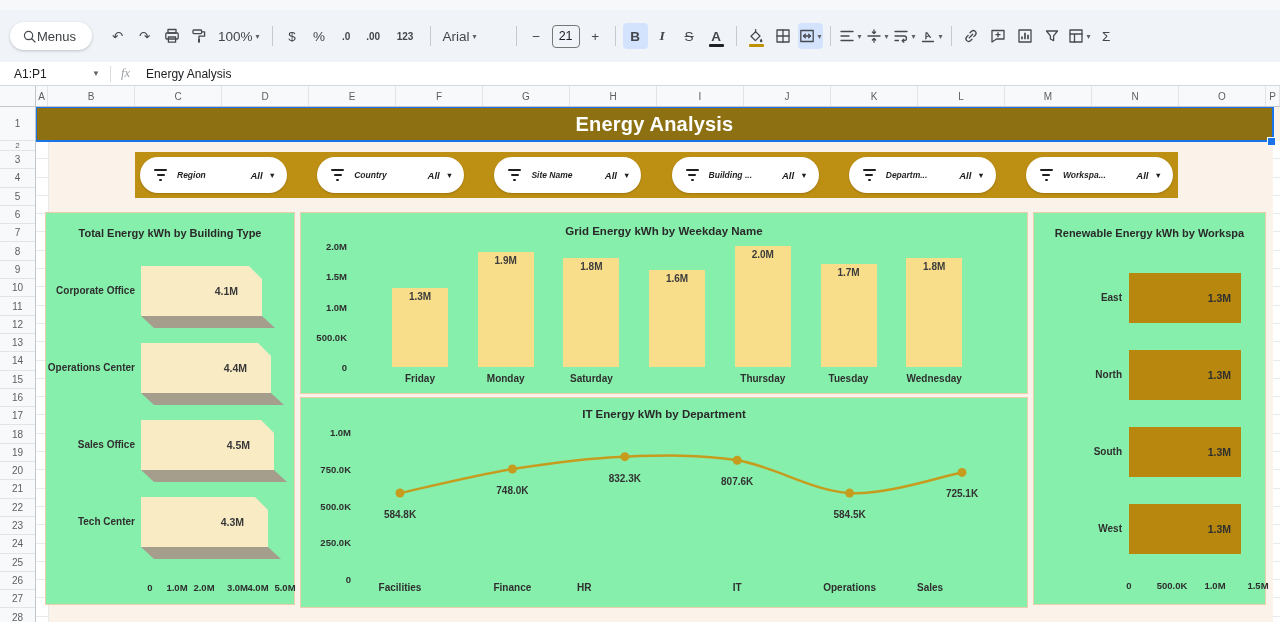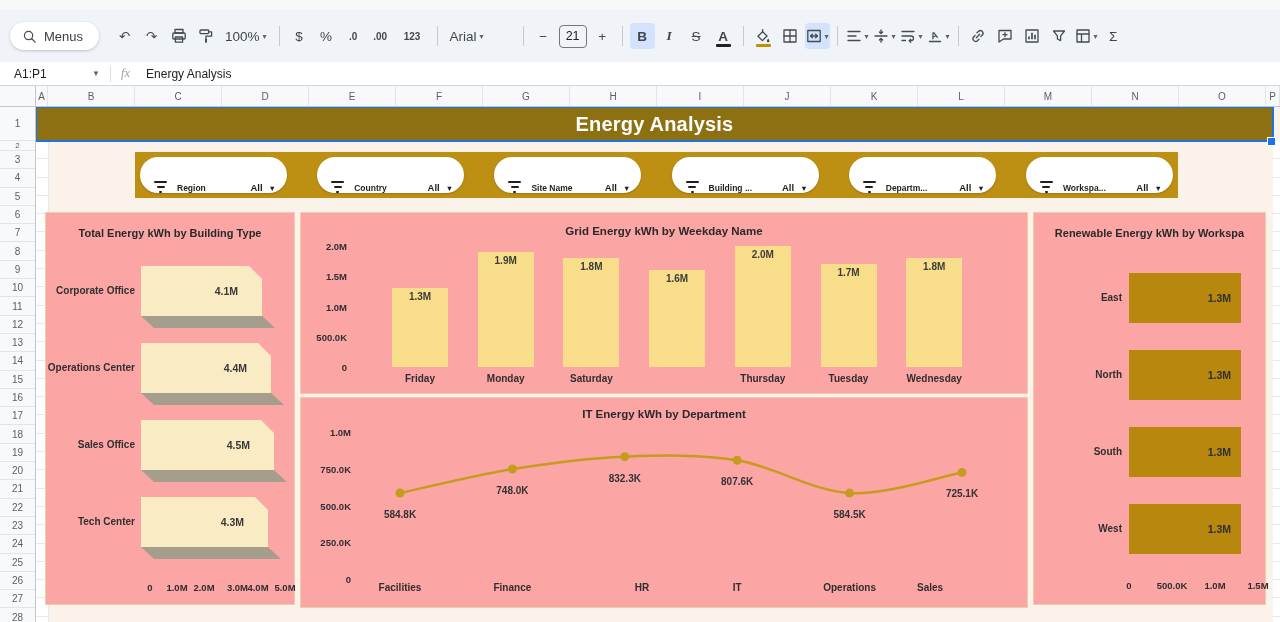--- a/index.html
+++ b/index.html
@@ -2,21 +2,21 @@
 <html><head>
 <meta charset="utf-8">
 <style>
   html,body{margin:0;padding:0;background:#fff;}
   .screen{position:relative;width:1280px;height:622px;overflow:hidden;background:#fff;
           font-family:"Liberation Sans",sans-serif;-webkit-font-smoothing:antialiased;}
   
   .topstrip{position:absolute;top:0;left:0;right:0;height:10px;background:#f7f8fa;border-bottom:1px solid #e8eaed;}
   
   .toolbar{position:absolute;top:10px;left:0;right:0;height:52px;background:#f0f4f9;display:flex;align-items:center;padding:0 10px;box-sizing:border-box;}
-  .pill{height:28px;border-radius:14px;background:#fff;box-shadow:0 1px 3px rgba(60,64,67,.28);display:flex;align-items:center;gap:7px;padding:0 16px 0 12px;margin-right:12px;font-size:13px;color:#3c4043;flex:0 0 auto;}
+  .pill{height:28px;border-radius:14px;background:#fff;box-shadow:0 1px 3px rgba(60,64,67,.28);display:flex;align-items:center;padding:0 16px 0 12px;margin-right:12px;font-size:13px;color:#3c4043;flex:0 0 auto;}
   .tbtn{min-width:25px;height:26px;border-radius:4px;display:flex;align-items:center;justify-content:center;font-size:13.5px;color:#42464b;position:relative;margin:0 1px;flex:0 0 auto;}
   .tbtn.active{background:#d3e3fd;}
   .tbtn.wide{padding:0 5px;}
   .tbtn.small span.g{font-size:10px;font-weight:bold;}
   .tbtn .underbar{position:absolute;left:5px;right:5px;bottom:2px;height:3px;border-radius:1px;}
   .tbtn.b span.g{font-weight:bold;}
   .tbtn.i span.g{font-style:italic;font-family:"Liberation Serif",serif;font-weight:bold;}
   .tbtn.st span.g{text-decoration:line-through;}
   .tcaret{font-size:8px;color:#5f6368;margin-left:3px;}
   .tsep{width:1px;height:20px;background:#c6cad0;margin:0 6px;flex:0 0 auto;}
@@ -36,28 +36,28 @@
   .rowheads{position:absolute;top:107px;left:0;width:36px;bottom:0;background:#f8f9fa;border-right:1px solid #c3c7cc;box-sizing:border-box;overflow:hidden;}
   .rowh{border-bottom:1px solid #e1e4e8;display:flex;align-items:center;justify-content:center;font-size:10px;color:#5c6064;box-sizing:border-box;overflow:hidden;}
   .cells{position:absolute;top:107px;left:36px;width:1244px;bottom:0;background:#fbf3ea;overflow:hidden;}
   .gridstrip{position:absolute;background:repeating-linear-gradient(to bottom,#fff 0,#fff 17.3px,#e7eaec 17.3px,#e7eaec 18.3px);}
   
   .banner{position:absolute;left:0;top:0;width:1237px;height:34px;display:flex;align-items:center;justify-content:center;color:#fff;font-weight:bold;font-size:20px;letter-spacing:.2px;}
   .selb{position:absolute;left:-1px;top:-1px;width:1239px;height:36px;border:2px solid #1a73e8;box-sizing:border-box;pointer-events:none;}
   .selh{position:absolute;left:1231px;top:30px;width:7px;height:7px;border:1.5px solid #fff;}
   
   .band{position:absolute;left:99px;top:45px;width:1043px;height:46px;display:flex;align-items:center;justify-content:space-between;padding:0 5px;box-sizing:border-box;}
-  .slicer{width:147px;height:36px;background:#fff;border-radius:18px;display:flex;align-items:flex-end;padding:0 11px 0 12px;box-sizing:border-box;gap:5px;box-shadow:0 1px 2px rgba(0,0,0,.18);}
+  .slicer{width:147px;height:36px;background:#fff;border-radius:18px;display:flex;align-items:center;padding:0 11px 0 12px;box-sizing:border-box;gap:5px;box-shadow:0 1px 2px rgba(0,0,0,.18);font-style:italic;}
   .fico{display:flex;flex-direction:column;align-items:center;gap:2.5px;width:17px;flex:0 0 auto;}
   .fico b{display:block;height:2.5px;background:#1f1f1f;border-radius:1px;}
   .slabel{font-size:8.5px;font-weight:bold;color:#1f1f1f;flex:1;white-space:nowrap;overflow:hidden;margin-left:3px;}
   .sval{font-size:9.5px;font-weight:bold;color:#1f1f1f;}
   .scaret{font-size:7.5px;color:#1f1f1f;margin-left:1px;}
   
-  .panel{position:absolute;background:#fca5a5;border:1px solid #eccfaa;box-sizing:border-box;}
+  .panel{position:absolute;background:#86efac;border:1px solid #eccfaa;box-sizing:border-box;}
   .ctitle{position:absolute;left:0;right:0;text-align:center;font-weight:bold;color:#2a2a2a;}
   .axlab{position:absolute;font-size:9.5px;font-weight:bold;color:#2f2f2f;}
   .catlab{position:absolute;font-size:10px;font-weight:bold;color:#2f2f2f;}
   .vallab{position:absolute;font-size:10.5px;font-weight:bold;color:#383838;}
   .bar3d-face,.bar3d-shadow,.hbar,.wbar{position:absolute;}
   .wlab{position:absolute;top:3px;left:0;right:0;text-align:center;font-size:10px;font-weight:bold;color:#3c3c3c;}
 </style>
 </head>
 <body>
 
@@ -472,21 +472,21 @@
           <text x="258.8" y="56.6519" text-anchor="middle" font-size="10" font-weight="bold" fill="#333" font-family="Liberation Sans,sans-serif">832.3K</text>
           <circle cx="371.20000000000005" cy="35.28280000000001" r="4.5" fill="#c59c1e"></circle>
           <text x="371.20000000000005" y="60.28280000000001" text-anchor="middle" font-size="10" font-weight="bold" fill="#333" font-family="Liberation Sans,sans-serif">807.6K</text>
           <circle cx="483.6" cy="68.0785" r="4.5" fill="#c59c1e"></circle>
           <text x="483.6" y="93.0785" text-anchor="middle" font-size="10" font-weight="bold" fill="#333" font-family="Liberation Sans,sans-serif">584.5K</text>
           <circle cx="596" cy="47.41030000000001" r="4.5" fill="#c59c1e"></circle>
           <text x="596" y="72.4103" text-anchor="middle" font-size="10" font-weight="bold" fill="#333" font-family="Liberation Sans,sans-serif">725.1K</text>
         </svg>
         <div class="catlab" style="left: 54px; top: 184px; width: 90px; text-align: center;">Facilities</div>
         <div class="catlab" style="left: 166.4px; top: 184px; width: 90px; text-align: center;">Finance</div>
-        <div class="catlab" style="left: 296px; top: 184px; width: 90px; text-align: center;">HR</div>
+        <div class="catlab" style="left: 276px; top: 184px; width: 90px; text-align: left;">HR</div>
         <div class="catlab" style="left: 391.2px; top: 184px; width: 90px; text-align: center;">IT</div>
         <div class="catlab" style="left: 503.6px; top: 184px; width: 90px; text-align: center;">Operations</div>
         <div class="catlab" style="left: 616px; top: 184px; width: 90px; ">Sales</div>
       </div>
     <div class="panel" id="panel3" style="left:997px;top:105px;width:233px;height:393px;">
         <div class="ctitle" style="top: 14px; font-size: 11px;">Renewable Energy kWh by Workspa</div>
         <div class="catlab" style="left: 0px; top: 60px; width: 88px; height: 50px; line-height: 50px; text-align: right;">East</div>
         <div class="hbar" style="left: 95px; top: 60px; width: 112px; height: 50px; background: rgb(183, 135, 14);">
           <div class="vallab" style="right: 10px; top: 0px; height: 50px; line-height: 50px; color: rgb(47, 47, 47);">1.3M</div>
         </div>

